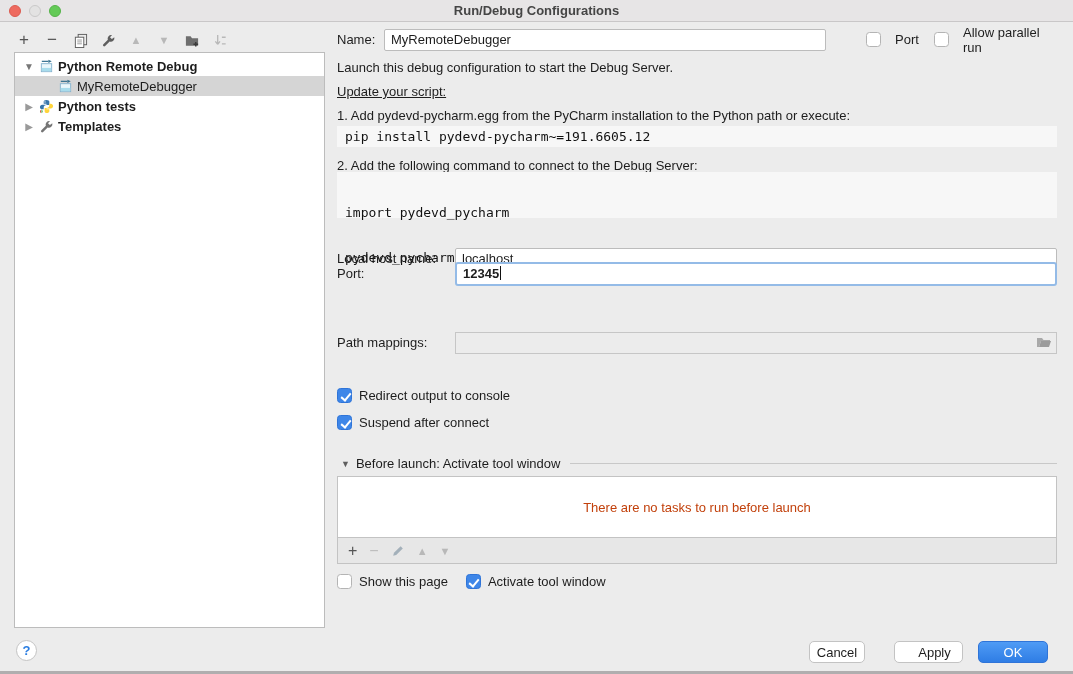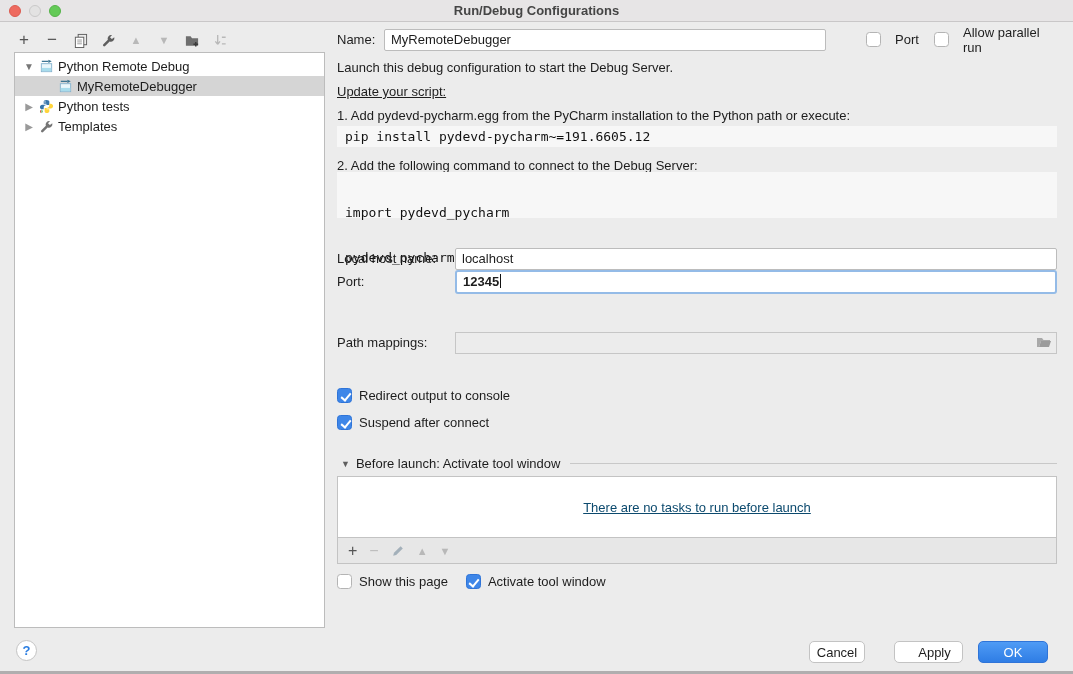--- a/index.html
+++ b/index.html
@@ -23,21 +23,21 @@
   .glyph-plus  { font-size:17px; color:#545454; line-height:14px; }
   .glyph-minus { font-size:17px; color:#545454; line-height:12px; }
   .tri { font-size:11px; color:#b8b8b8; }
   .tree-panel { position:absolute; left:14px; top:52px; width:311px; height:576px; background:#ffffff;
                 border:1px solid #bcbcbc; padding-top:3px; }
   .trow { display:flex; align-items:center; height:20px; gap:4px; }
   .trow .caret { width:12px; text-align:center; font-size:10px; color:#777; flex:none; }
   .trow.l0 { padding-left:8px; }
   .trow.l1 { padding-left:43px; }
   .trow .lbl { white-space:nowrap; }
-  .trow .bold { font-weight:normal; }
+  .trow .bold { font-weight:bold; }
   .trow.selected { background:#d5d5d5; }
   .ticon { width:15px; height:15px; flex:none; }
 
   
   .rp { position:absolute; left:337px; top:22px; width:720px; height:640px; }
   .abs { position:absolute; }
   .row { display:flex; align-items:center; }
   .field { height:22px; background:#ffffff; border:1px solid #bcbcbc; border-radius:2px;
            font-family:"Liberation Sans",sans-serif; font-size:13px; padding:0 6px; color:#1d1d1d; outline:none; }
   .codeblock { background:#f7f7f7; font-family:"DejaVu Sans Mono","Liberation Mono",monospace;
@@ -49,21 +49,21 @@
         border:solid #fff; border-width:0 2px 2px 0; transform:rotate(40deg); }
   .cblabel { margin-left:7px; }
   .portwrap { position:relative; }
   .portwrap .caret-bar { position:absolute; left:45px; top:4px; width:1px; height:14px; background:#111; }
   .focused { border:2px solid #94bbe7; border-radius:3px; height:24px;font-weight:bold; }
   .pathfield { background:#ececec; border:1px solid #c6c6c6; height:22px; position:relative; }
   .pathfield .foldericon { position:absolute; right:4px; top:3px; }
   .sectionhead { display:flex; align-items:center; gap:6px; }
   .sectionhead .hline { flex:1; height:1px; background:#c8c8c8; margin-left:4px; }
   .taskbox { background:#ffffff; border:1px solid #c3c3c3; height:62px; display:flex; align-items:center; justify-content:center; }
-  .taskbox .empty { color:#0c4a6e;text-decoration:underline; }
+  .taskbox .empty { color:#c2410c; }
   .strip { background:#e7e7e7; border:1px solid #c3c3c3; border-top:none; height:26px; display:flex;
            align-items:center; gap:12px; padding-left:10px; }
 
   
   .helpbtn { position:absolute; left:16px; top:640px; width:21px; height:21px; border-radius:50%;
              background:#fff; border:1px solid #c4c4c4; color:#2a7de1; font-weight:bold; font-size:13px;
              display:flex; align-items:center; justify-content:center; }
   .btn { position:absolute; top:641px; height:22px; border-radius:5px; background:#ffffff;
          border:1px solid #c3c3c3; font-size:13px; color:#1d1d1d; display:flex; align-items:center; justify-content:center; }
   .btn.primary { background:linear-gradient(#4f9bf5,#2f7de5); border:1px solid #2f74d8; color:#ffffff; }
@@ -182,21 +182,21 @@
     <div class="abs codeblock" style="top:150px; height:46px;">
       <div>import pydevd_pycharm</div>
       <div>pydevd_pycharm.settrace('localhost', port=12345, stdoutToServer=True, stderrToServer=True)</div>
     </div>
 
     <div class="abs row" style="top:229px; width:720px;">
       <span>Local host name:</span>
       <input class="field" style="position: absolute; left: 118px; width: 602px;" value="localhost">
     </div>
 
-    <div class="abs row" style="top:252px; width:720px;">
+    <div class="abs row" style="top:244px; width:720px;">
       <span>Port:</span>
       <span class="portwrap" style="position:absolute; left:118px;">
         <input class="field focused" style="width: 602px;" value="12345">
         <span class="caret-bar"></span>
       </span>
     </div>
 
     <div class="abs row" style="top:313px; width:720px;">
       <span>Path mappings:</span>
       <span class="pathfield" style="position:absolute; left:118px; width:602px;">

